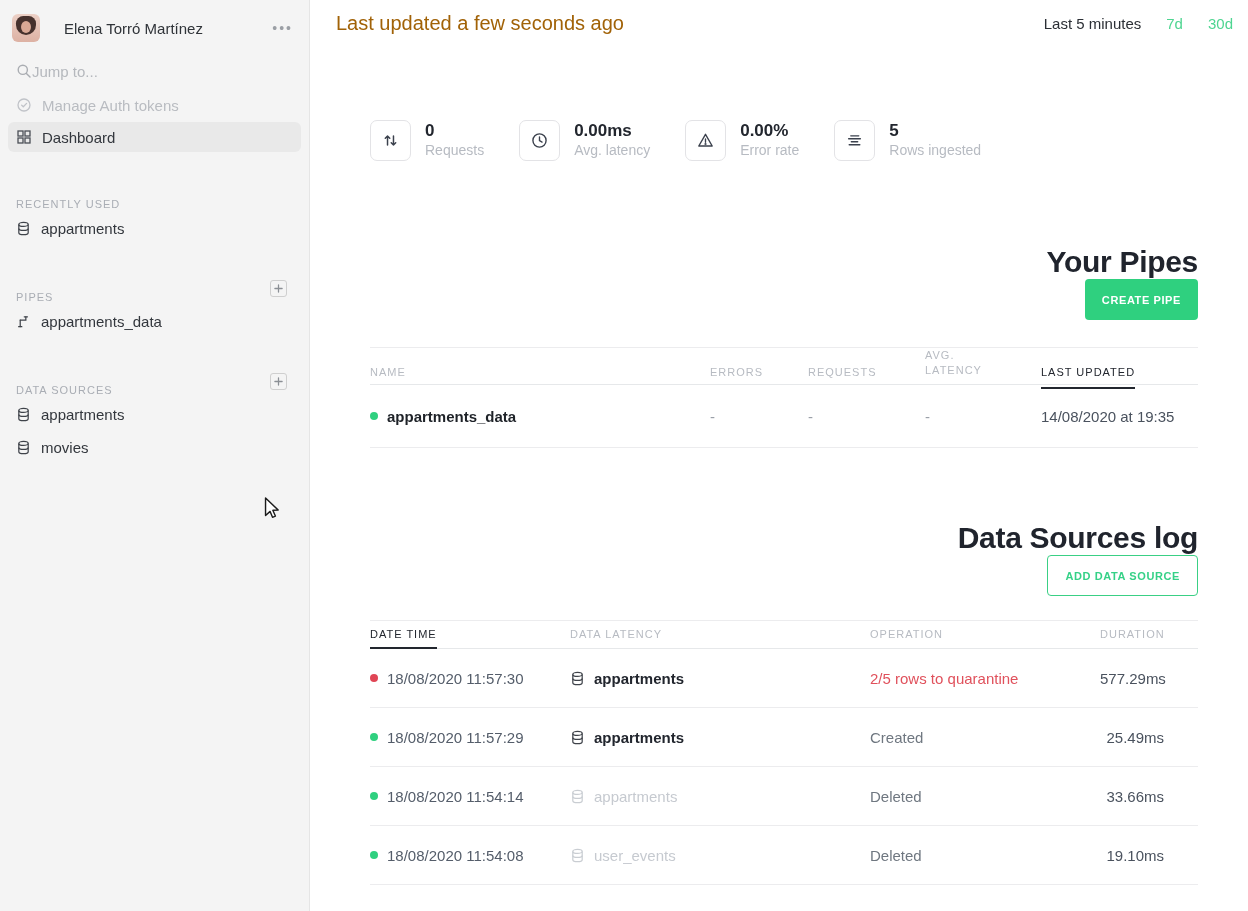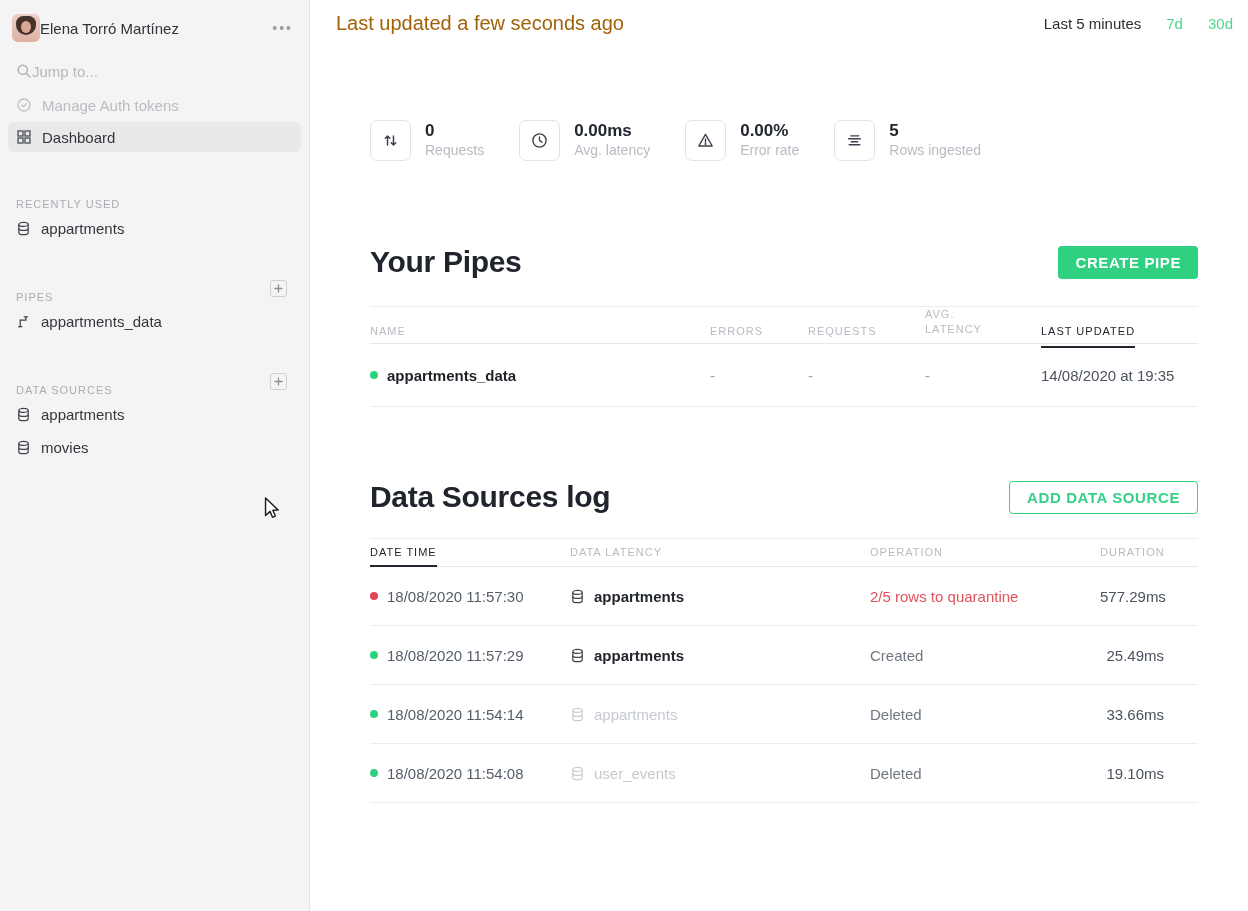--- a/index.html
+++ b/index.html
@@ -7,21 +7,21 @@
   body { font-family:"Liberation Sans","DejaVu Sans",sans-serif; color:#22262e; }
   .app { width:1248px; height:911px; display:flex; position:relative; overflow:hidden; background:#fff; }
 
   
   .sidebar { width:310px; flex:0 0 310px; background:#f4f4f4; border-right:1px solid #e5e5e5; padding-top:8px; }
   .user-row { display:flex; align-items:center; padding:4px 12px; height:40px; }
   .avatar { width:28px; height:28px; border-radius:6px; position:relative; overflow:hidden; flex:0 0 28px;
             background:linear-gradient(180deg,#ecd0c6,#ddb1a3); }
   .avatar::before { content:""; position:absolute; left:4px; right:4px; top:2px; height:19px; border-radius:8px 8px 11px 11px; background:#46312d; }
   .avatar::after  { content:""; position:absolute; left:9px; top:7px; width:10px; height:12px; border-radius:50%; background:#d9a895; }
-  .user-name { margin-left:0; font-size:15px; color:#2f3338; flex:1; }
+  .user-name { margin-left:24px; font-size:15px; color:#2f3338; flex:1; }
   .dots { color:#9b9fa5; letter-spacing:2px; font-size:14px; cursor:pointer; padding:2px 4px; }
 
   .jump-row { display:flex; align-items:center; padding:0 16px; height:30px; margin-top:8px; color:#b5b8bd; font-size:15px; cursor:pointer; }
   .jump-row svg { color:#aaadb2; }
 
   .nav { margin-top:4px; }
   .nav-item { display:flex; align-items:center; gap:10px; height:30px; margin:2px 8px; padding:0 8px; border-radius:6px; font-size:15px; color:#33373d; cursor:pointer; }
   .nav-item.active { background:#e9e9e9; }
   .nav-item.disabled { color:#b9bcc1; }
   .nav-item.disabled svg { color:#c0c3c8; }
@@ -45,25 +45,25 @@
   .range-link { color:var(--link-green,#4ed591); cursor:pointer; text-decoration:none; }
 
   .content { padding:0 50px 0 60px; }
 
   .stats { display:flex; gap:35px; margin-top:74px; }
   .stat { display:flex; align-items:center; gap:14px; }
   .stat-icon { width:41px; height:41px; border:1px solid #e3e3e6; border-radius:7px; display:flex; align-items:center; justify-content:center; color:#3b414d; background:#fff; }
   .stat-value { font-size:17px; font-weight:700; color:#22262e; line-height:20px; }
   .stat-label { font-size:14px; color:#b7bbc2; line-height:19px; }
 
-  .section-head { display:flex; align-items:flex-end; justify-content:space-between; }
+  .section-head { display:flex; align-items:flex-end; justify-content:space-between;flex-direction:column; }
   .section-pipes { margin-top:84px; }
   .section-log   { margin-top:73px; }
   h1 { font-size:30px; font-weight:700; color:var(--heading,#20242d); letter-spacing:-0.3px; }
-  .btn { font-size:15px; font-weight:700; letter-spacing:0.6px; border-radius:4px; height:33px; padding:0 17px; cursor:pointer; font-family:inherit; }
+  .btn { font-size:11px; font-weight:700; letter-spacing:0.6px; border-radius:4px; height:41px; padding:0 17px; cursor:pointer; font-family:inherit; }
   .btn-solid { background:var(--accent-green,#2fd07f); color:#fff; border:none; }
   .btn-outline { background:#fff; color:#35d187; border:1px solid #3ad085; }
 
   .table { margin-top:27px; border-top:1px solid #ececee; }
   .section-log .table { margin-top:24px; }
   .thead, .trow { display:grid; align-items:center; }
   .pipes-grid { grid-template-columns:340px 98px 117px 116px 1fr; }
   .log-grid   { grid-template-columns:200px 300px 230px 1fr; }
   .thead { border-bottom:1px solid #e6e8ea; color:#b7bbc2; font-size:11px; letter-spacing:1px; }
   .pipes-head { height:37px; align-items:end; padding-bottom:10px; }

